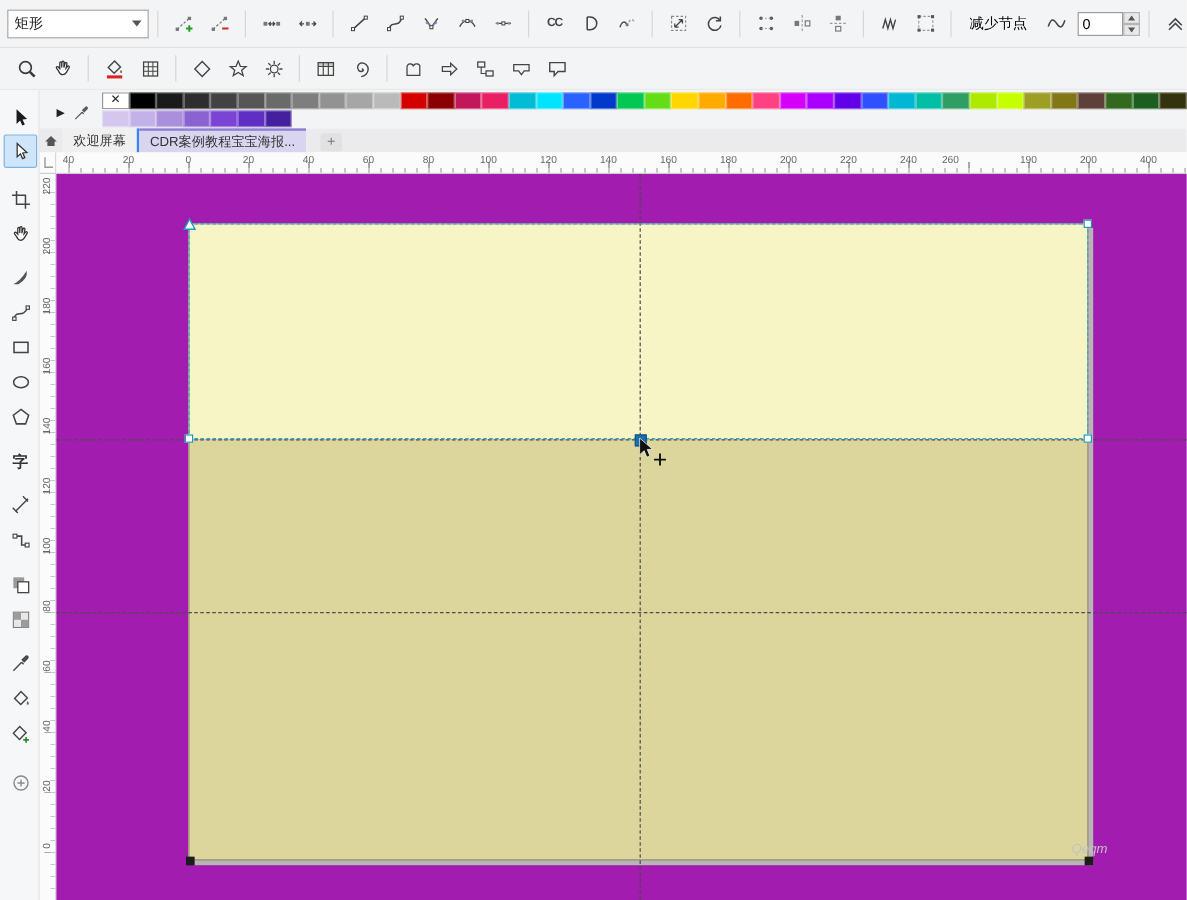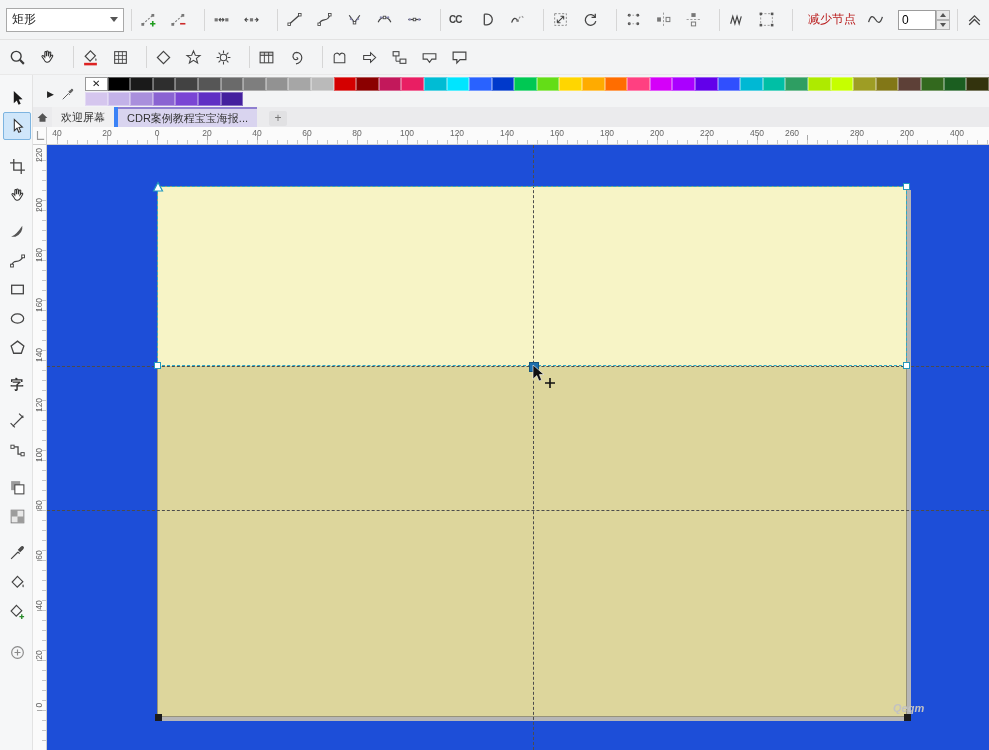--- a/index.html
+++ b/index.html
@@ -3,26 +3,26 @@
 <meta charset="utf-8">
 <style>
   html,body{margin:0;padding:0;background:#fff;}
   body{width:989px;height:750px;overflow:hidden;font-family:"Liberation Sans",sans-serif;-webkit-font-smoothing:antialiased;}
   #app{position:relative;width:989px;height:554px;background:#fff;}
 
   
   .bar{position:absolute;left:0;width:989px;background:#f3f4f5;display:flex;align-items:center;box-sizing:border-box;overflow:hidden;}
   #propbar{top:0;height:40px;border-bottom:1px solid #e2e2e2;padding-left:6px;gap:2px;}
   #toolbar2{top:40px;height:35px;border-bottom:1px solid #e9e9e9;padding-left:8px;gap:2px;}
-  .btn{width:26px;height:26px;flex:0 0 auto;display:flex;align-items:center;justify-content:flex-start;border:1px solid transparent;background:transparent;border-radius:2px;}
+  .btn{width:26px;height:26px;flex:0 0 auto;display:flex;align-items:center;justify-content:center;border:1px solid transparent;background:transparent;border-radius:2px;}
   .btn svg{display:block;}
   .sep{width:1px;height:22px;background:#d6d6d6;margin:0 5px;flex:0 0 auto;}
   .preset{width:106px;height:22px;background:#fff;border:1px solid #a9a9a9;display:flex;align-items:center;justify-content:space-between;font-size:12px;color:#222;padding:0 5px;flex:0 0 auto;}
   .caret{width:0;height:0;border-left:4px solid transparent;border-right:4px solid transparent;border-top:5px solid #555;}
-  .txtbtn{height:24px;padding:0 7px;display:flex;align-items:center;font-size:12px;color:#b91c1c;border:1px solid transparent;flex:0 0 auto;white-space:nowrap;}
+  .txtbtn{height:24px;padding:0 7px;display:flex;align-items:center;font-size:12px;color:#000000;border:1px solid transparent;flex:0 0 auto;white-space:nowrap;}
   .glyphbtn{font-size:10px;font-weight:bold;color:#444;letter-spacing:-1px;}
   .numbox{display:flex;align-items:center;flex:0 0 auto;margin-left:2px;}
   .numbox input{width:30px;height:18px;border:1px solid #9c9c9c;font-size:12px;padding:0 3px;font-family:"Liberation Sans",sans-serif;}
   .spin{display:flex;flex-direction:column;width:14px;height:20px;}
   .spin>div{flex:1;background:#e9e9e9;border:1px solid #b5b5b5;display:flex;align-items:center;justify-content:center;}
   .tri-up{width:0;height:0;border-left:3px solid transparent;border-right:3px solid transparent;border-bottom:4px solid #555;}
   .tri-down{width:0;height:0;border-left:3px solid transparent;border-right:3px solid transparent;border-top:4px solid #555;}
 
   
   #palette{position:absolute;left:33px;top:75px;width:956px;height:32px;background:#f3f4f5;}
@@ -32,21 +32,21 @@
   .palrow{position:absolute;left:52px;display:flex;height:14px;}
   #palrow1{top:2px;}
   #palrow2{top:17px;}
   .swatch{width:22.6px;height:14px;flex:0 0 auto;box-shadow:inset 0 0 0 1px rgba(255,255,255,0.35);}
   .swatch.nocolor{background:#fff;box-shadow:inset 0 0 0 1px #999;color:#222;font-size:10px;display:flex;align-items:center;justify-content:center;line-height:1;}
 
   
   #tabsrow{position:absolute;left:33px;top:107px;width:956px;height:20px;background:#ebebed;display:flex;align-items:stretch;}
   .home-btn{width:19px;display:flex;align-items:center;justify-content:center;background:#ebebed;}
   .tab{display:flex;align-items:center;padding:0 9px;font-size:11px;color:#333;white-space:nowrap;box-sizing:border-box;}
-  .tab.inactive{background:#f0f0f1;border-right:4px solid #3b82f6;}
+  .tab.inactive{background:#f0f0f1;border-right:2px solid #3b82f6;}
   .tab.active{background:#d9d4ef;border-top:2px solid #8f7fd0;max-width:146px;overflow:hidden;}
   .newtab{width:18px;height:15px;margin:2px 0 0 12px;align-self:center;background:#e1e1e3;border-radius:2px;display:flex;align-items:center;justify-content:center;font-size:12px;color:#777;}
 
   
   #rcorner{position:absolute;left:33px;top:127px;width:14px;height:18px;background:#fbfbfb;border-right:1px solid #cfcfcf;border-bottom:1px solid #cfcfcf;box-sizing:border-box;display:flex;align-items:center;justify-content:center;}
   #hruler{position:absolute;left:47px;top:127px;width:942px;height:18px;background:#fbfbfb;border-bottom:1px solid #cfcfcf;box-sizing:border-box;
     background-image:
       repeating-linear-gradient(90deg,#c6c6c6 0 1px,transparent 1px 10px),
       repeating-linear-gradient(90deg,#a8a8a8 0 1px,transparent 1px 50px);
     background-size:100% 4px,100% 9px;
@@ -62,21 +62,21 @@
     background-position:100% 15px,100% 15px;}
   .vlab{position:absolute;left:-9px;width:30px;text-align:center;font-size:8.5px;color:#666;transform:rotate(-90deg);}
 
   
   #toolbox{position:absolute;left:0;top:75px;width:33px;height:675px;background:#f6f7f8;border-right:1px solid #e3e3e3;box-sizing:border-box;}
   .tool{position:absolute;left:3px;width:26px;height:26px;display:flex;align-items:center;justify-content:center;border:1px solid transparent;border-radius:2px;}
   .tool.active{background:#cfe6fa;border-color:#7db4e0;}
   .tool .cjk{font-size:13px;font-weight:bold;color:#333;line-height:1;}
 
   
-  #canvas{position:absolute;left:47px;top:145px;width:942px;height:605px;background:#1d4ed8;overflow:hidden;font-weight:bold;}
+  #canvas{position:absolute;left:47px;top:145px;width:942px;height:605px;background:#a21caf;overflow:hidden;}
   .rect-fill{position:absolute;}
   #page-outline{position:absolute;left:110px;top:41px;width:750px;height:531px;border:1px solid #98947a;box-sizing:border-box;}
   .shadow{position:absolute;background:#b6b6b6;}
   .guide{position:absolute;}
   .guide.v{width:0;border-left:1px dashed #4c4c4c;}
   .guide.h{height:0;border-top:1px dashed #4c4c4c;}
   #selection{position:absolute;left:110px;top:41px;width:750px;height:180px;border:1px dashed #2aa9c9;box-sizing:border-box;}
   .node{position:absolute;width:5px;height:5px;background:#fff;border:1px solid #2298bb;box-sizing:content-box;}
   .node.black{width:5px;height:5px;background:#1c1c1c;border-color:#1c1c1c;}
   .node.selected{width:8px;height:8px;background:#1d6fad;border-color:#14557f;}
@@ -439,23 +439,23 @@
       <span class="hlab" style="left: 210px;">40</span>
       <span class="hlab" style="left: 260px;">60</span>
       <span class="hlab" style="left: 310px;">80</span>
       <span class="hlab" style="left: 360px;">100</span>
       <span class="hlab" style="left: 410px;">120</span>
       <span class="hlab" style="left: 460px;">140</span>
       <span class="hlab" style="left: 510px;">160</span>
       <span class="hlab" style="left: 560px;">180</span>
       <span class="hlab" style="left: 610px;">200</span>
       <span class="hlab" style="left: 660px;">220</span>
-      <span class="hlab" style="left: 710px;">450</span>
+      <span class="hlab" style="left: 710px;">240</span>
       <span class="hlab" style="left: 745px;">260</span>
-      <span class="hlab" style="left: 810px;">280</span>
+      <span class="hlab" style="left: 810px;">190</span>
       <span class="hlab" style="left: 860px;">200</span>
       <span class="hlab" style="left: 910px;">400</span>
     </div>
   <div id="vruler">
       <span class="vlab" style="top: 5px;">220</span>
       <span class="vlab" style="top: 55px;">200</span>
       <span class="vlab" style="top: 105px;">180</span>
       <span class="vlab" style="top: 155px;">160</span>
       <span class="vlab" style="top: 205px;">140</span>
       <span class="vlab" style="top: 255px;">120</span>

